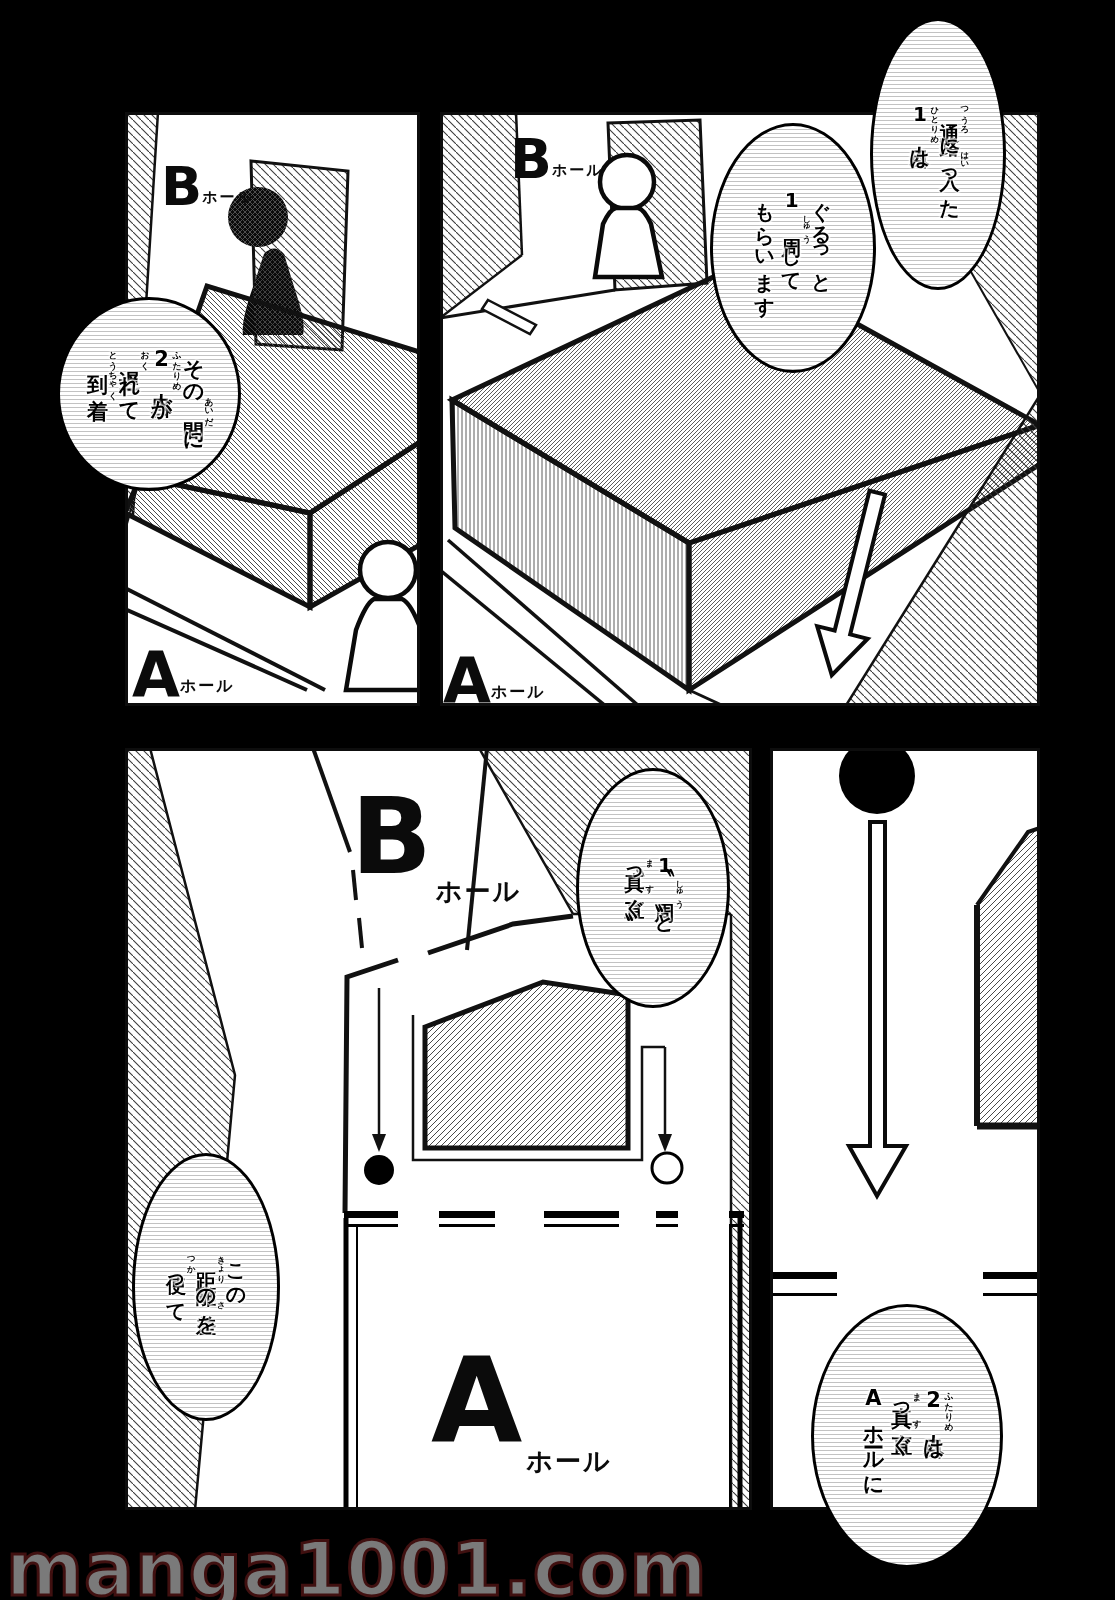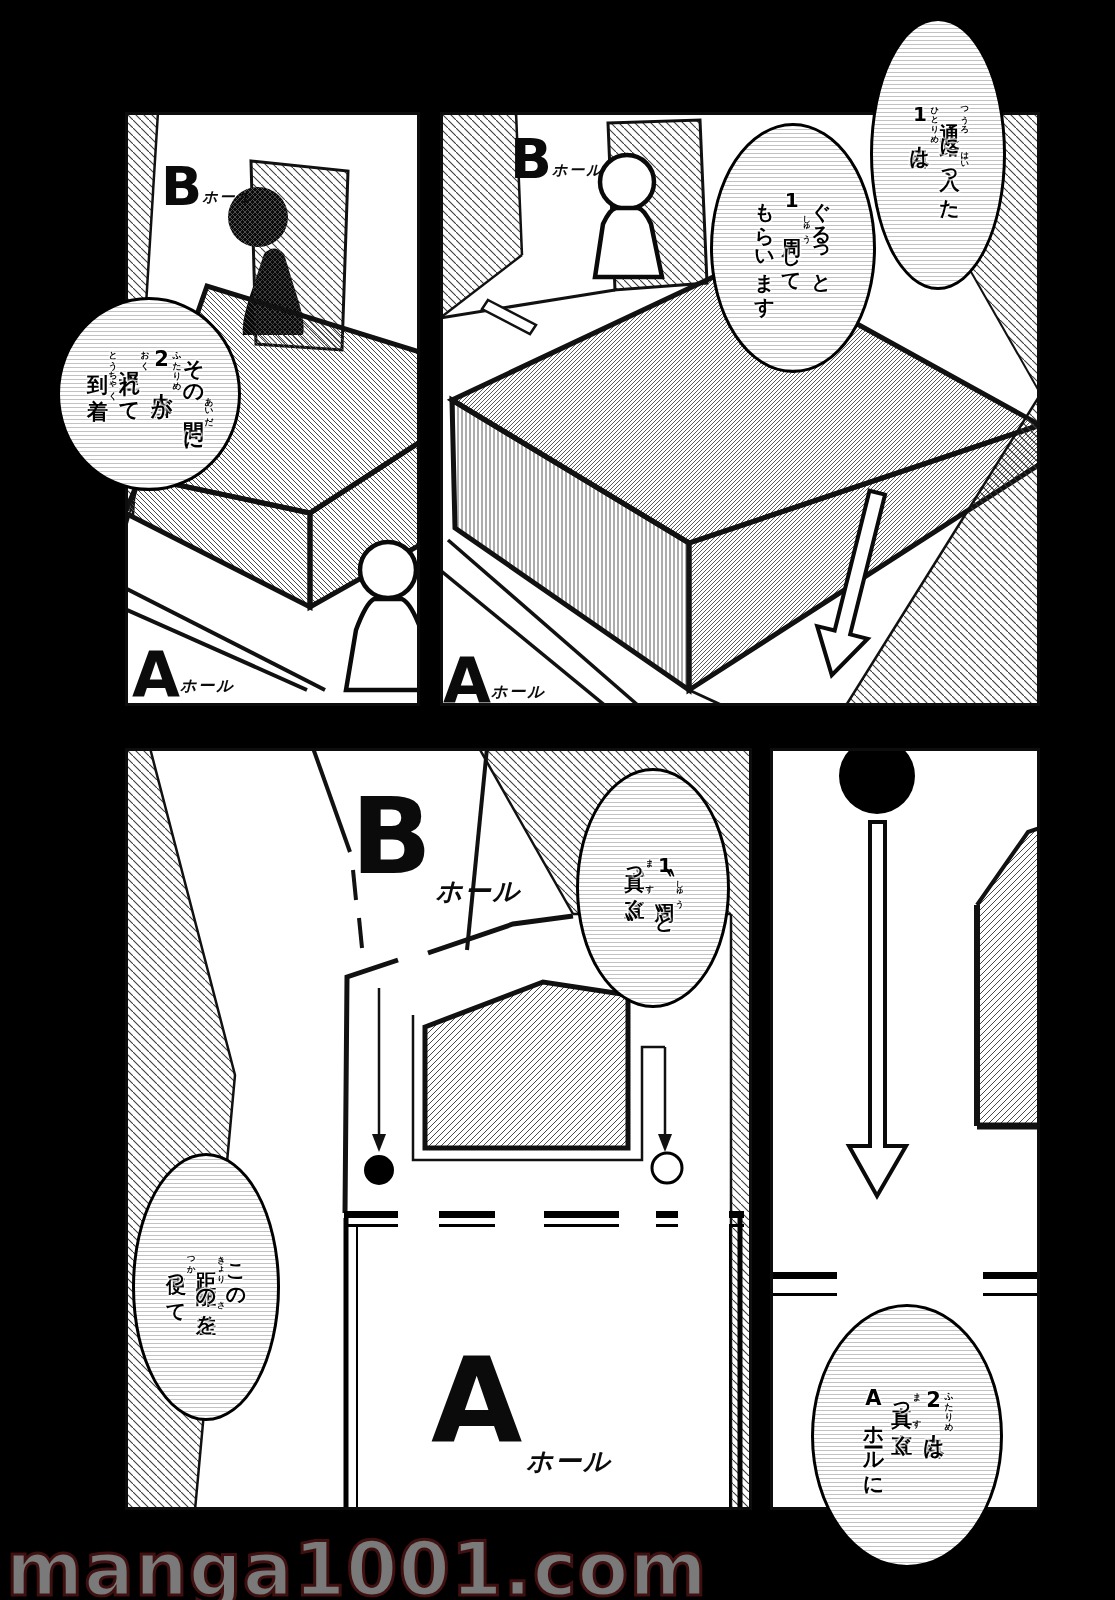--- a/index.html
+++ b/index.html
@@ -3,21 +3,21 @@
 <meta charset="utf-8">
 <style>
   html,body{margin:0;padding:0;background:#000;}
   .page{position:relative;width:1115px;height:1600px;background:#000;overflow:hidden;
         font-family:"DejaVu Sans",sans-serif;}
   .panel{position:absolute;background:#fff;overflow:hidden;z-index:1;}
   .panel svg{position:absolute;left:0;top:0;}
   .hall-label{position:absolute;display:flex;align-items:flex-start;color:#0b0b0b;
               font-weight:bold;z-index:3;pointer-events:none;line-height:1;}
   .hl-big{display:inline-block;}
-  .hl-small{display:inline-block;letter-spacing:2px;font-style:italic;}
+  .hl-small{display:inline-block;letter-spacing:2px;}
   .bubble{position:absolute;border:3.5px solid #000;border-radius:50%;
           background:repeating-linear-gradient(to bottom,#ffffff 0,#ffffff 3px,#c2c2c2 3px,#c2c2c2 4px);
           display:flex;align-items:center;justify-content:center;z-index:5;box-sizing:border-box;}
   .vtext{writing-mode:vertical-rl;text-orientation:upright;font-weight:bold;color:#000;
          line-height:1.34;letter-spacing:1px;
          text-shadow:0 0 2px #fff,0 0 2px #fff,0 0 3px #fff,1px 1px 2px #fff,-1px -1px 2px #fff;}
   .vtext ruby rt{font-size:0.42em;letter-spacing:0;}
   .watermark{position:absolute;left:6px;top:1526px;font-size:74px;font-weight:bold;
              color:#7a7a7a;-webkit-text-stroke:3px #401010;letter-spacing:1px;z-index:6;}
 </style>

